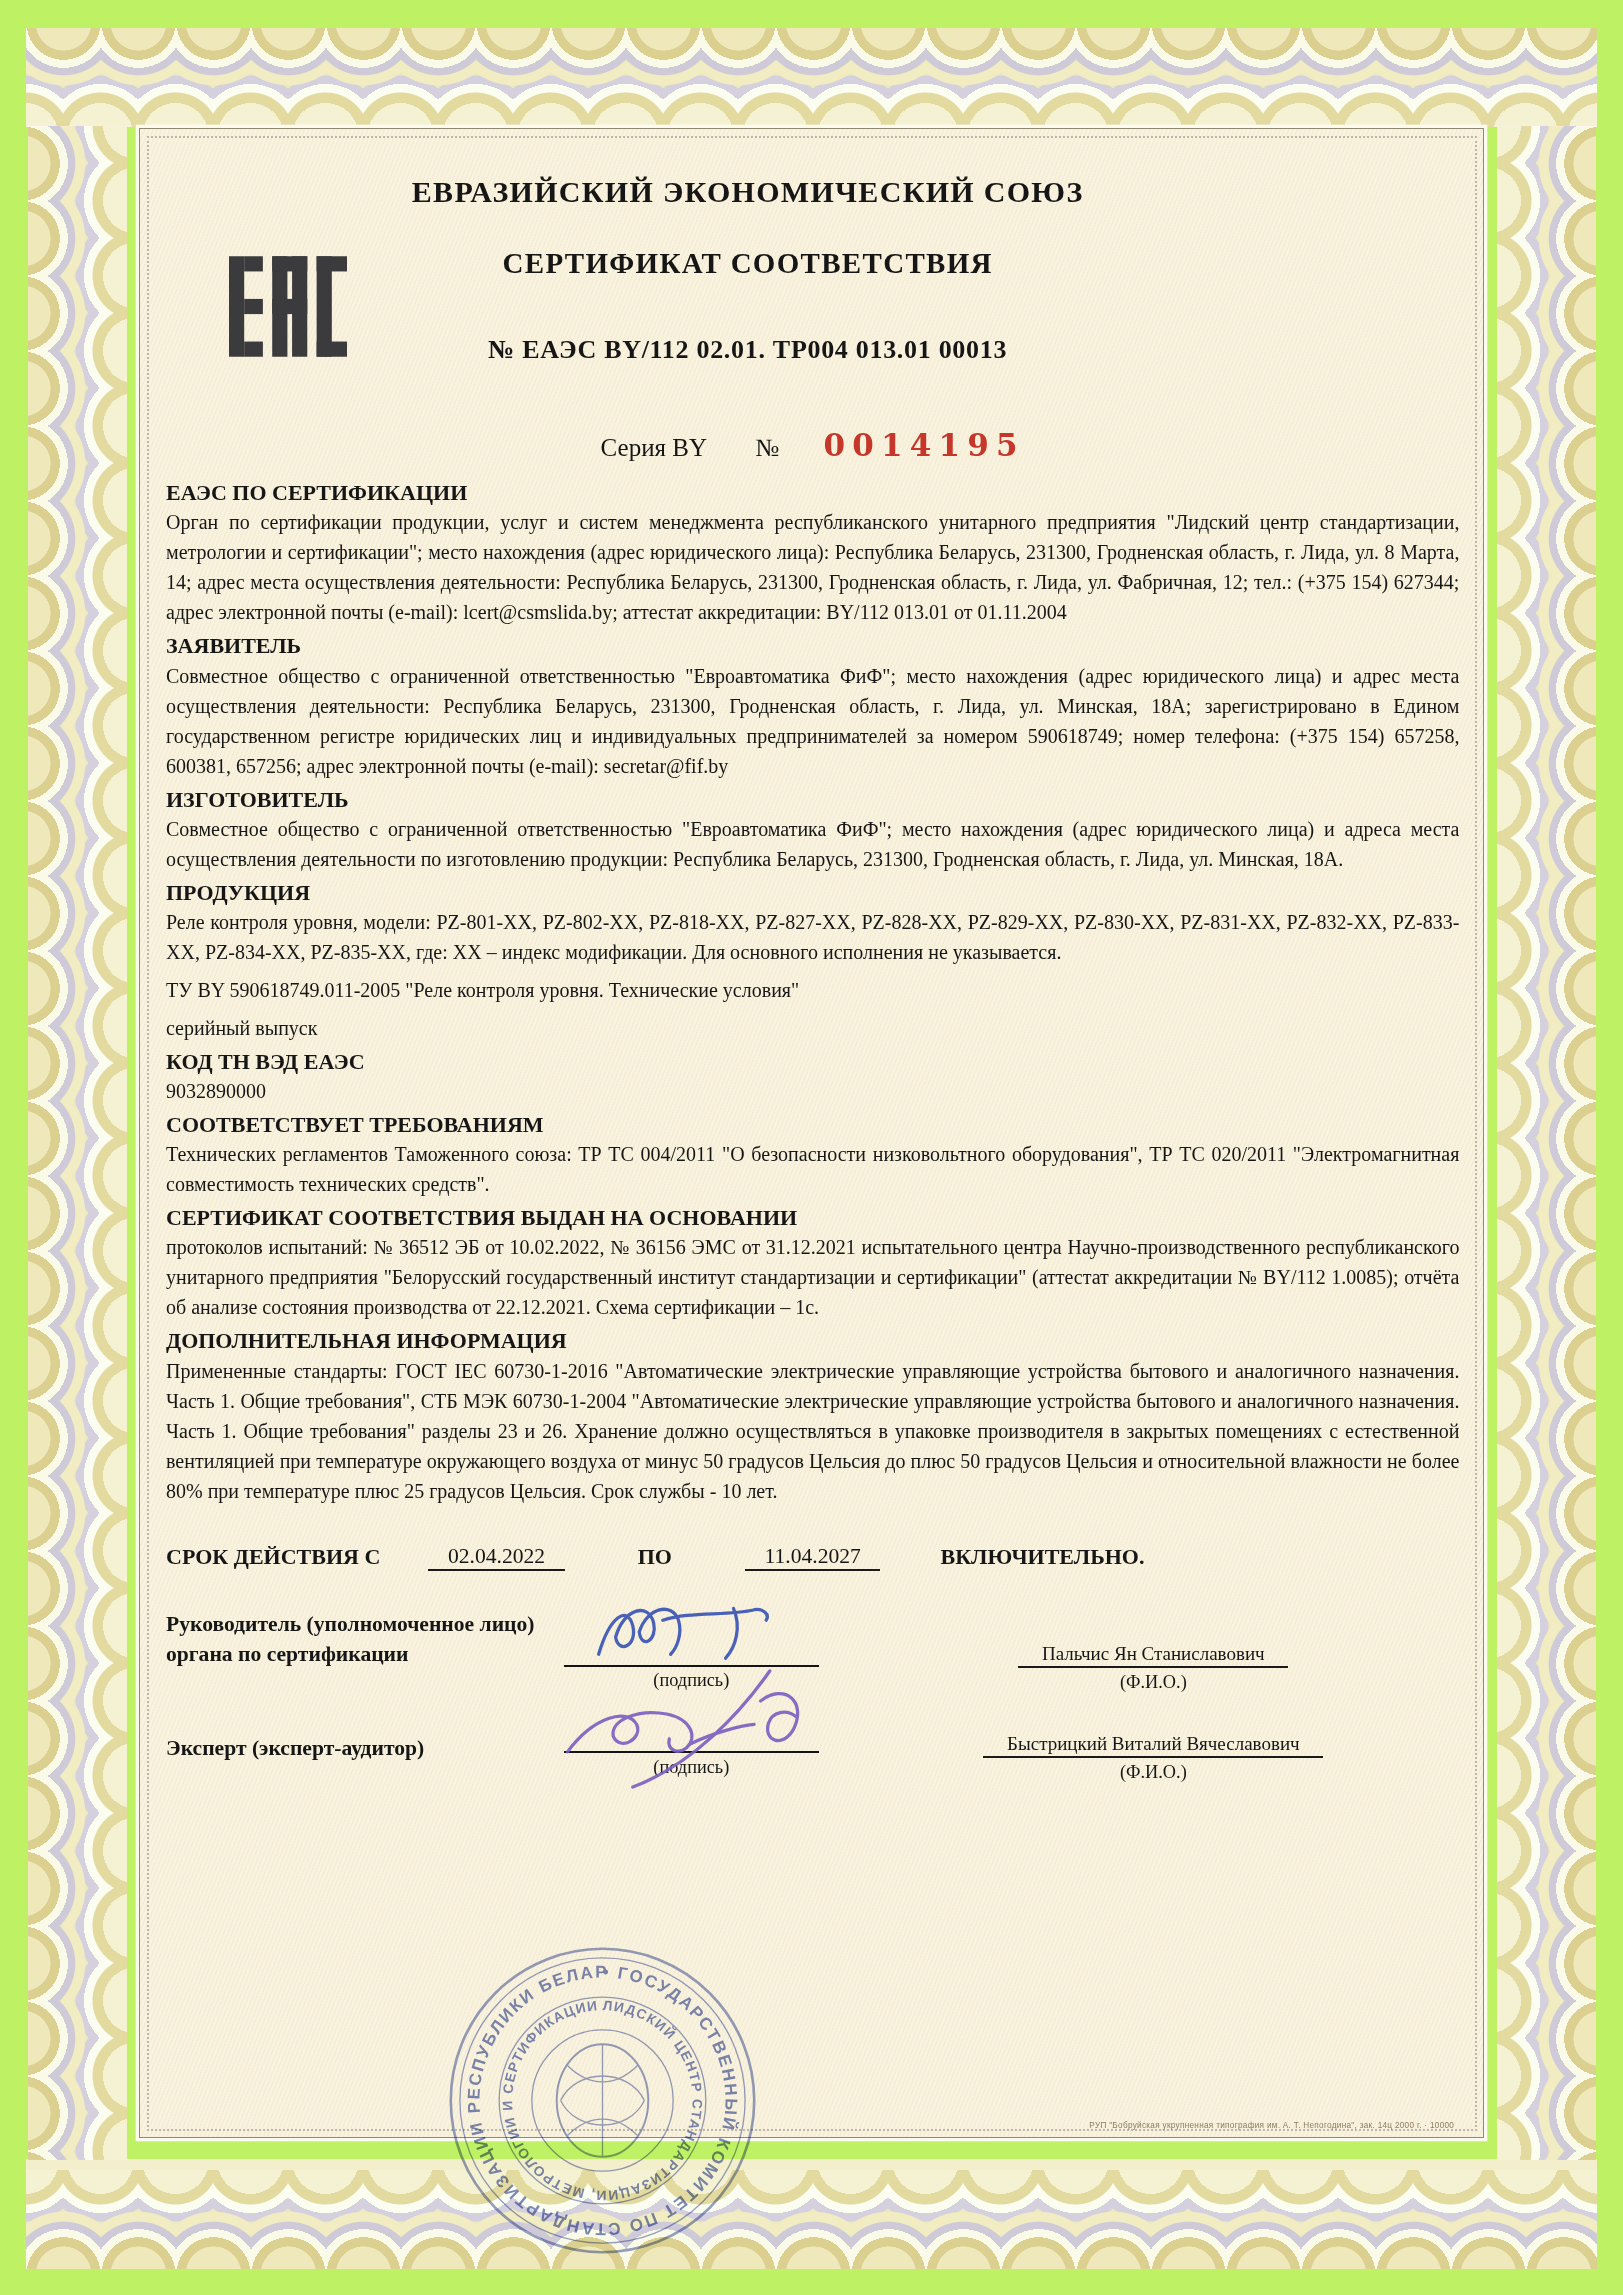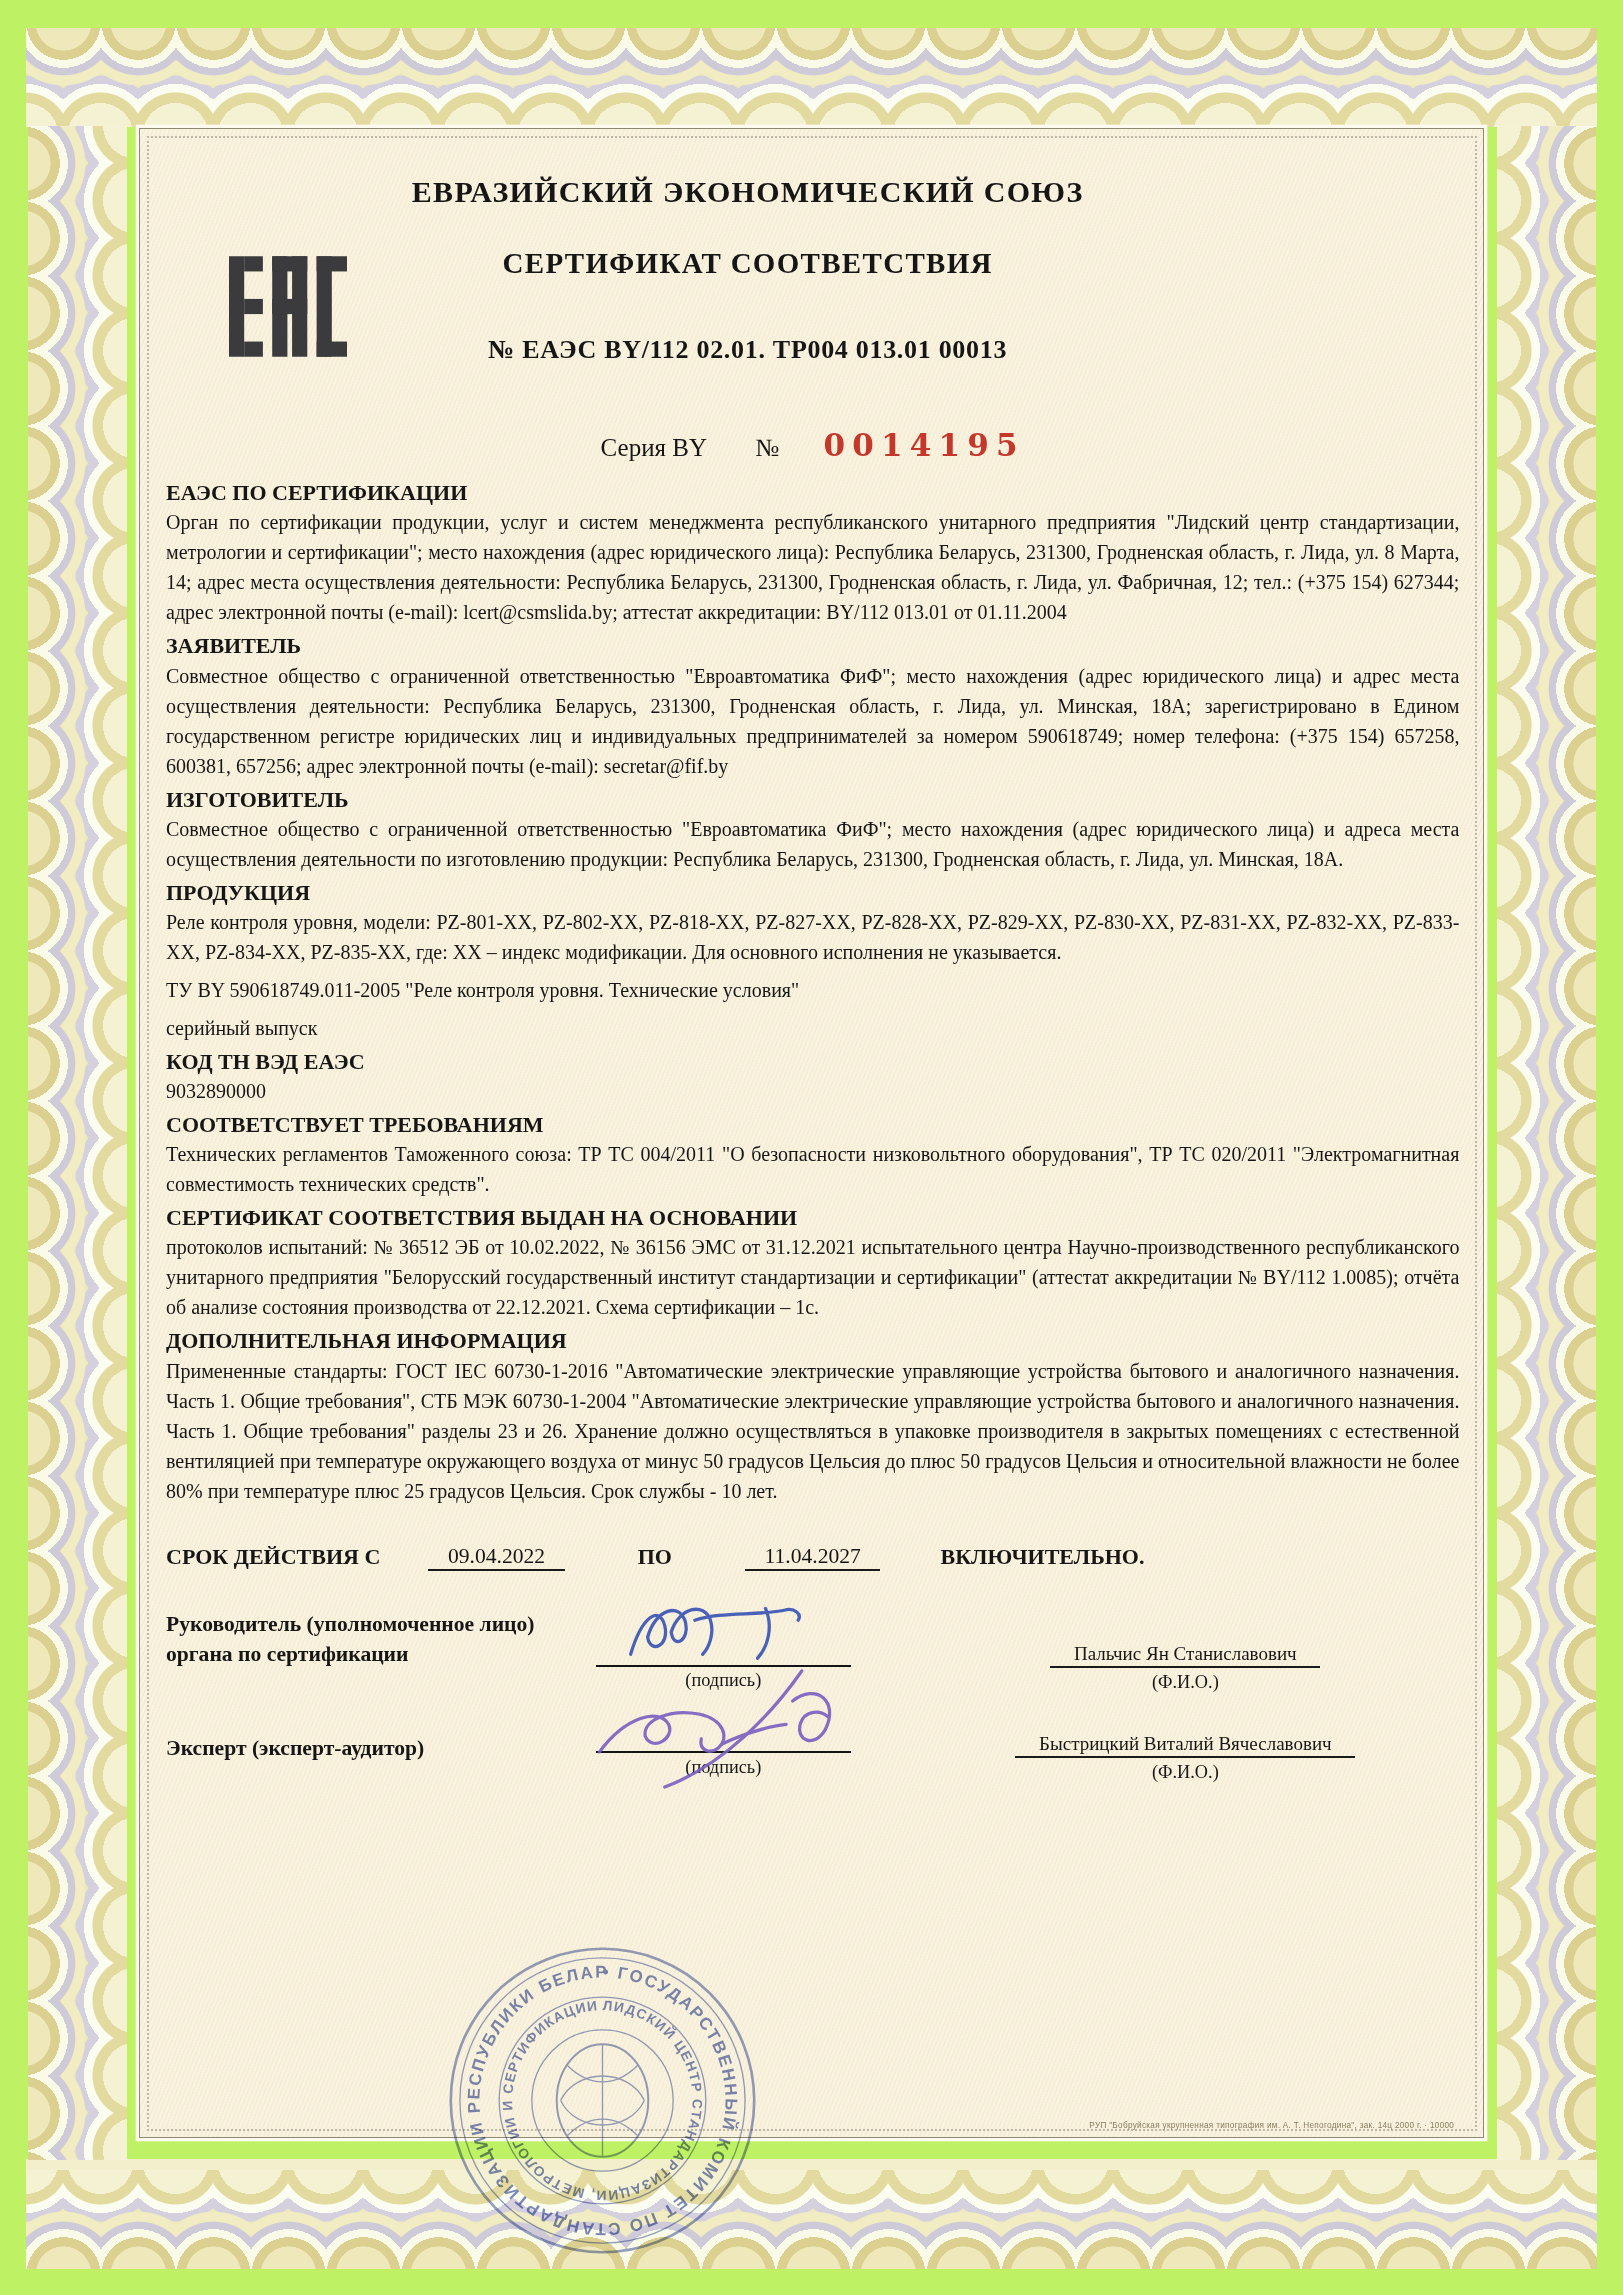--- a/index.html
+++ b/index.html
@@ -57,21 +57,21 @@
   .para + .para{margin-top:7.9px; text-align:left;}
   
   .validity{margin-top:38px; font-size:22px; display:flex; align-items:flex-start; white-space:nowrap;}
   .v-label{font-weight:bold;}
   .v-date{font-size:21.6px; font-weight:normal; border-bottom:2px solid #1a1a1a; padding:0 19.6px;}
   .validity .v-date:nth-child(2){margin-left:48px;}
   .validity .v-label:nth-child(3){margin-left:73px;}
   .validity .v-date:nth-child(4){margin-left:73px;}
   .validity .v-label:nth-child(5){margin-left:60px;}
   
-  .sig-row{display:flex; margin-top:38px; align-items:flex-start;gap:32px;}
+  .sig-row{display:flex; margin-top:38px; align-items:flex-start;}
   .sig-row.second{margin-top:40px;}
   .role{width:376px; font-weight:bold; font-size:21.6px; line-height:30px;}
   .sig-block{width:262px; margin-left:18.3px; text-align:center; position:relative;}
   .sig-row:not(.second) .sig-block{padding-top:56px;}
   .sig-row.second .sig-block{padding-top:18.3px;}
   .sig-line{border-bottom:2.6px solid #141414; height:0; width:255px; margin:0 auto;}
   .cap{font-size:18.3px; margin-top:3.9px;}
   .name-block{flex:1; margin-left:25px; text-align:center;}
   .sig-row:not(.second) .name-block{padding-top:34px;}
   .sig-row.second .name-block{padding-top:0px;}
@@ -180,21 +180,21 @@
         <div class="section">
           <div class="sec-h">ДОПОЛНИТЕЛЬНАЯ ИНФОРМАЦИЯ</div>
           <div class="sec-body">
               <div class="para">Примененные стандарты: ГОСТ IEC 60730-1-2016 "Автоматические электрические управляющие устройства бытового и аналогичного назначения. Часть 1. Общие требования", СТБ МЭК 60730-1-2004 "Автоматические электрические управляющие устройства бытового и аналогичного назначения. Часть 1. Общие требования" разделы 23 и 26. Хранение должно осуществляться в упаковке производителя в закрытых помещениях с естественной вентиляцией при температуре окружающего воздуха от минус 50 градусов Цельсия до плюс 50 градусов Цельсия и относительной влажности не более 80% при температуре плюс 25 градусов Цельсия. Срок службы - 10 лет.</div>
             </div>
         </div>
       </div>
 
       <div class="validity">
         <span class="v-label">СРОК ДЕЙСТВИЯ  С</span>
-        <span class="v-date">09.04.2022</span>
+        <span class="v-date">02.04.2022</span>
         <span class="v-label">ПО</span>
         <span class="v-date">11.04.2027</span>
         <span class="v-label">ВКЛЮЧИТЕЛЬНО.</span>
       </div>
 
       <div class="sig-row">
         <div class="role">Руководитель (уполномоченное лицо) органа по сертификации</div>
         <div class="sig-block">
           <svg class="sig-svg sig1" viewBox="0 0 330 125">
             <g fill="none" stroke="#3b55b5" stroke-width="5" stroke-linecap="round" opacity=".92">

